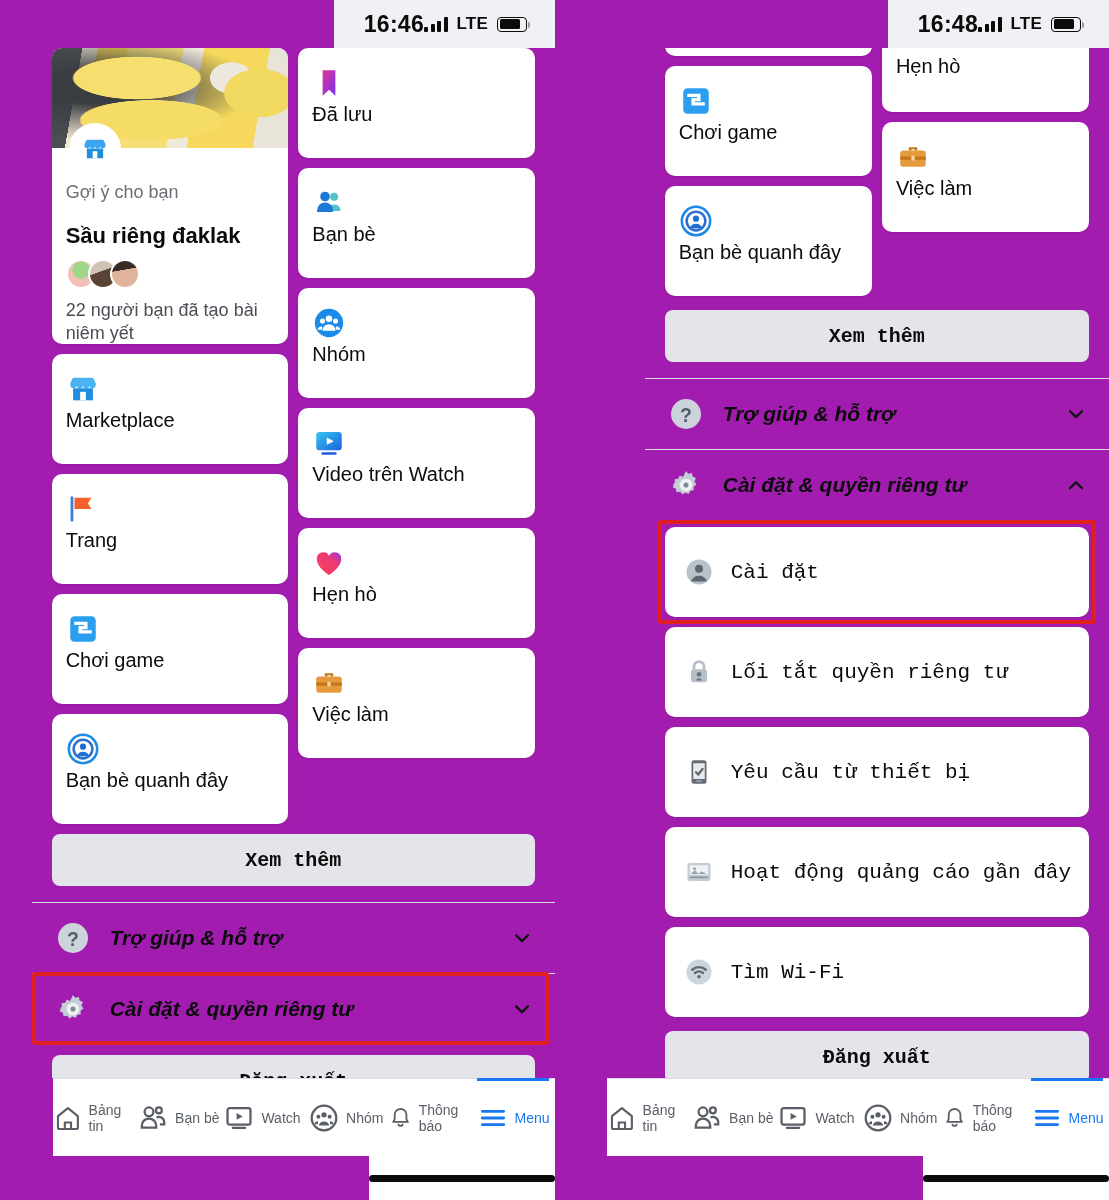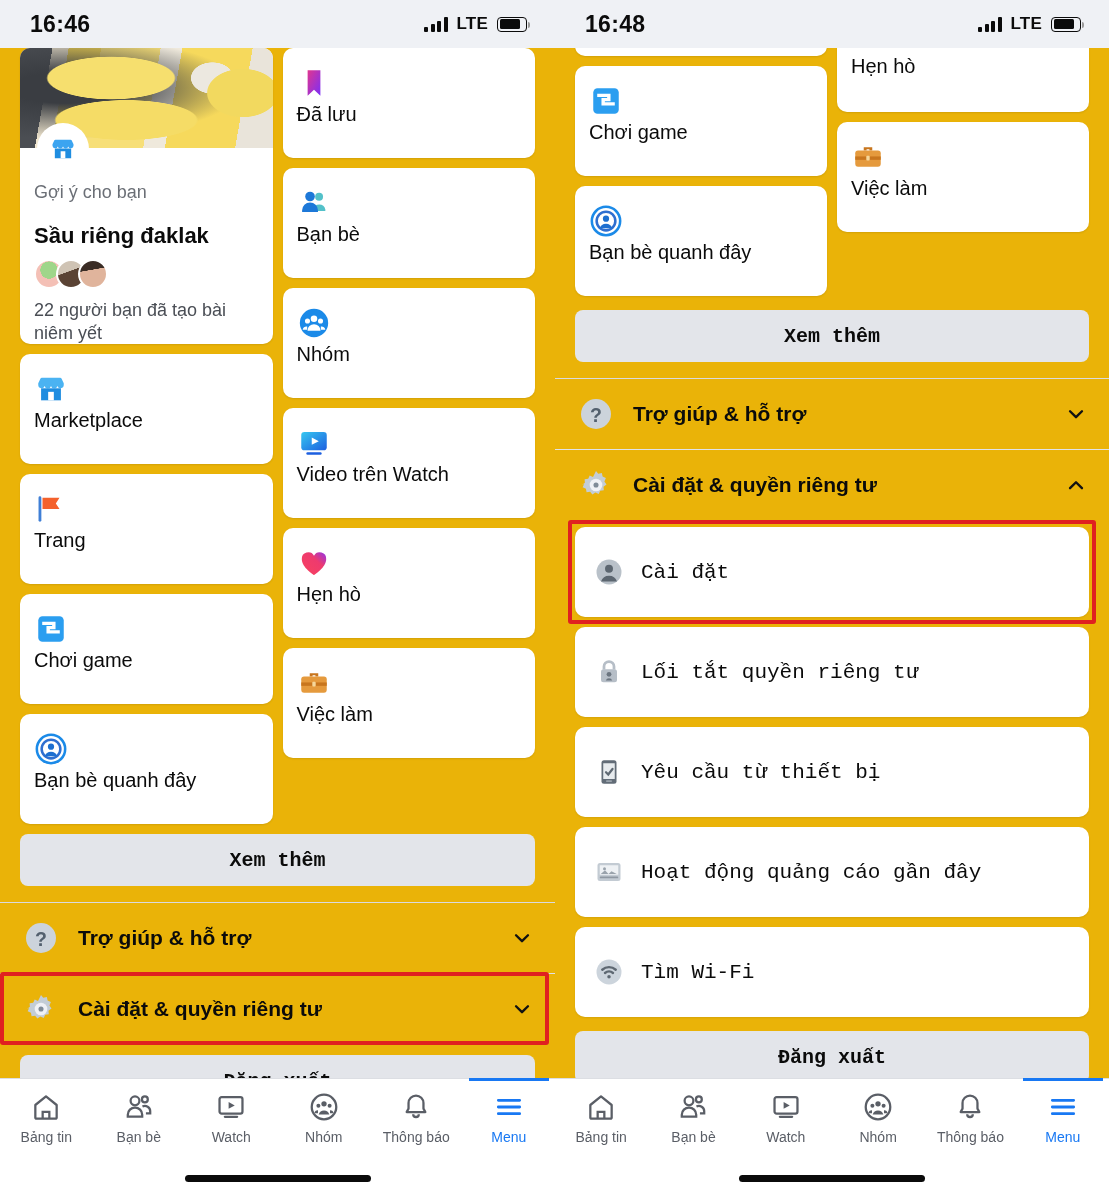--- a/index.html
+++ b/index.html
@@ -7,24 +7,25 @@
     width: 1109px; height: 1200px;
     font-family: "Liberation Sans", sans-serif;
     background: #eef0f4;
     overflow: hidden;
   }
   .stage { position: relative; width: 1109px; height: 1200px; display: flex; }
 
   .phone {
     position: relative;
     height: 1200px;
-    background: #eab308;
+    background: #a21caf;
     display: flex;
     flex-direction: column;
     overflow: hidden;
+    align-items: flex-end;
   }
   .phone.left  { width: 555px; }
   .phone.right { width: 554px; }
 
   
   .statusbar {
     height: 48px;
     flex: 0 0 48px;
     background: #eff1f5;
     display: flex;
@@ -134,21 +135,21 @@
 
   
   .exp-row {
     display:flex; align-items:center;
     height: 70px;
     padding: 0 22px 0 22px;
     position: relative;
   }
   .exp-row + .exp-row { border-top: 1px solid #e0e2e7; }
   .exp-icon { width: 38px; height: 38px; margin-right: 18px; flex: 0 0 38px; display:flex; align-items:center; justify-content:center;}
-  .exp-label { font-size: 21px; font-weight: bold; color:#0b0b0b; flex:1 1 auto; }
+  .exp-label { font-size: 21px; font-weight: bold; color:#0b0b0b; flex:1 1 auto;font-style:italic; }
   .chev { width: 22px; height: 22px; flex: 0 0 22px; }
 
   
   .sublist { padding: 8px 20px 0 20px; display:flex; flex-direction:column; gap: 10px; }
   .sub-item {
     background:#fff; border-radius: 10px;
     box-shadow: 0 1px 2px rgba(0,0,0,.09);
     height: 90px; display:flex; align-items:center;
     padding: 0 18px;
     font-family: Liberation Mono, monospace;
@@ -167,21 +168,21 @@
   
   .tabbar {
     flex: 0 0 auto;
     background: #fff;
     border-top: 1px solid #dcdee3;
     display: flex;
     height: 78px;
   }
   .tab {
     flex: 1 1 0;
-    display:flex; flex-direction:column; align-items:center; justify-content:center;
+    display:flex; flex-direction:row; align-items:center; justify-content:center;
     gap: 6px; position: relative;
   }
   .tab .tlabel { font-size: 14px; color:#5a5e66; }
   .tab.active .tlabel { color: #1878f3; }
   .tab.active::before {
     content:""; position:absolute; top:-1px; left:6px; right:6px; height:3px; background:#1878f3;
   }
   .home-indicator-wrap { flex: 0 0 44px; background:#fff; display:flex; align-items:center; justify-content:center; }
   .home-indicator { width: 186px; height: 7px; background:#0b0b0b; border-radius: 4px; }
 </style>

